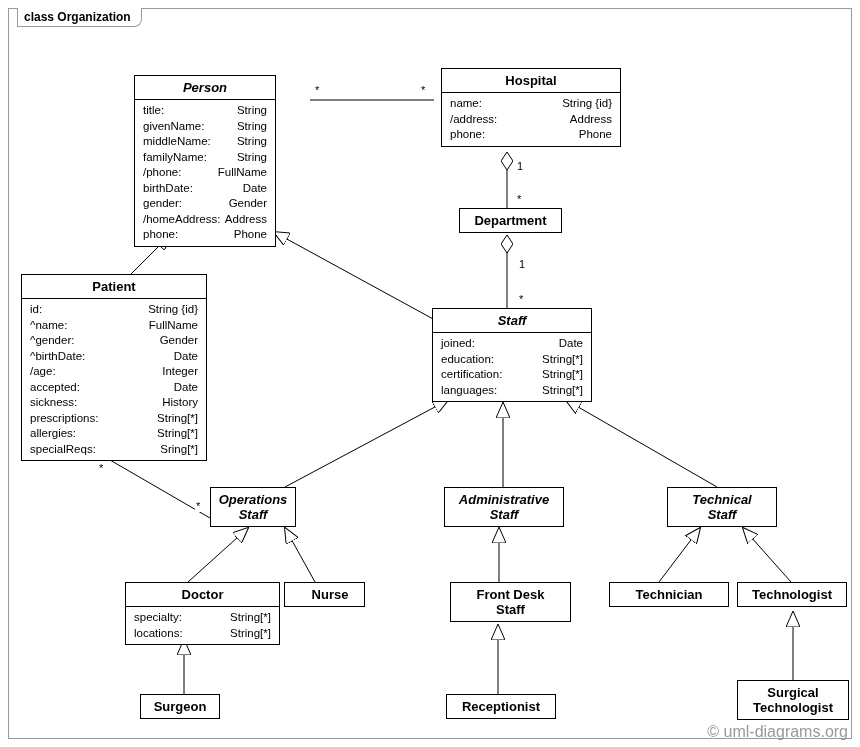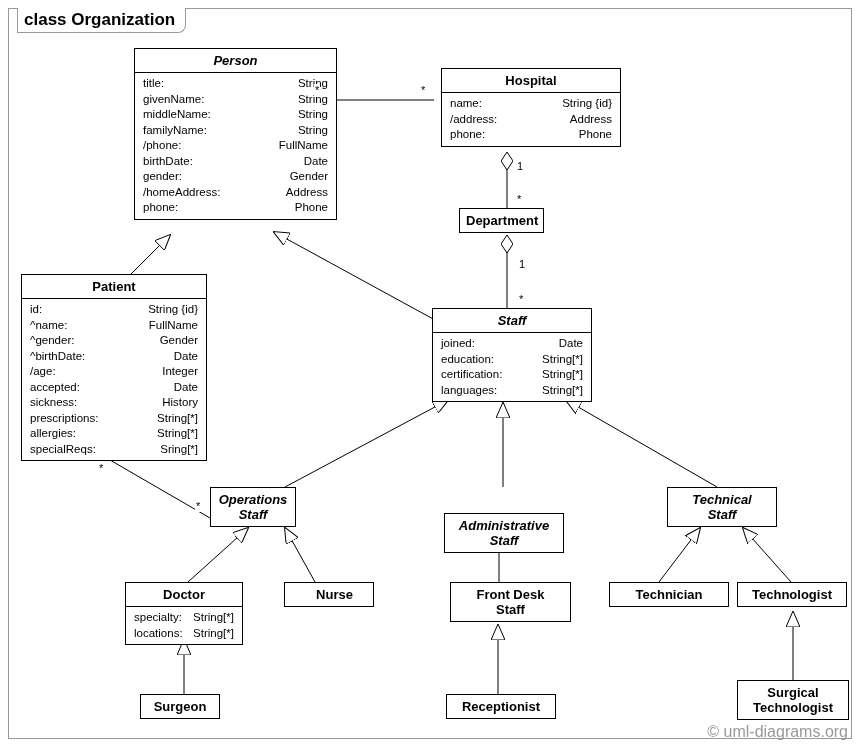--- a/index.html
+++ b/index.html
@@ -22,21 +22,21 @@
   }
   .frame-tab {
     position: absolute;
     left: 8px;
     top: -1px;
     background: white;
     border: 1px solid #999;
     border-top: none;
     border-bottom-right-radius: 8px;
     padding: 2px 10px 2px 6px;
-    font-size: 17px;
+    font-size: 12px;
     font-weight: bold;
   }
   .classbox {
     position: absolute;
     border: 1px solid #000;
     background: white;
     box-sizing: border-box;
   }
   .classbox .title {
     text-align: center;
@@ -130,21 +130,21 @@
 
   <line x1="184" y1="694" x2="184" y2="640" stroke="black" marker-end="url(#tri)"></line>
 
   <line x1="498" y1="694" x2="498" y2="625" stroke="black" marker-end="url(#tri)"></line>
 
   <line x1="793" y1="680" x2="793" y2="612" stroke="black" marker-end="url(#tri)"></line>
 
   <line x1="110" y1="460" x2="210" y2="518" stroke="black"></line>
 </svg>
 
-<div class="classbox" style="left:134px; top:48px; width:203px;">
+<div class="classbox" style="left:134px; top:75px; width:142px;">
   <div class="title">Person</div>
   <div class="attrs">
     <div class="row">
         <span class="k">title:</span>
         <span class="v">String</span>
       </div>
     <div class="row">
         <span class="k">givenName:</span>
         <span class="v">String</span>
       </div>
@@ -190,21 +190,21 @@
         <span class="k">/address:</span>
         <span class="v">Address</span>
       </div>
     <div class="row">
         <span class="k">phone:</span>
         <span class="v">Phone</span>
       </div>
   </div>
 </div>
 
-<div class="classbox" style="left:459px; top:208px; width:85px;">
+<div class="classbox" style="left:459px; top:208px; width:103px;">
   <div class="title concrete noline">Department</div>
 </div>
 
 <div class="classbox" style="left:21px; top:274px; width:186px;">
   <div class="title concrete">Patient</div>
   <div class="attrs">
     <div class="row">
         <span class="k">id:</span>
         <span class="v">String {id}</span>
       </div>
@@ -267,45 +267,45 @@
         <span class="v">String[*]</span>
       </div>
   </div>
 </div>
 
 <div class="classbox" style="left:210px; top:487px; width:86px;">
   <div class="title noline" style="white-space:pre-line;">Operations
 Staff</div>
 </div>
 
-<div class="classbox" style="left:444px; top:487px; width:120px;margin-top:26px;">
+<div class="classbox" style="left:444px; top:487px; width:120px;">
   <div class="title noline" style="white-space:pre-line;">Administrative
 Staff</div>
 </div>
 
 <div class="classbox" style="left:667px; top:487px; width:110px;">
   <div class="title noline" style="white-space:pre-line;">Technical
 Staff</div>
 </div>
 
-<div class="classbox" style="left:125px; top:582px; width:118px;">
+<div class="classbox" style="left:125px; top:582px; width:155px;">
   <div class="title concrete">Doctor</div>
   <div class="attrs">
     <div class="row">
         <span class="k">specialty:</span>
         <span class="v">String[*]</span>
       </div>
     <div class="row">
         <span class="k">locations:</span>
         <span class="v">String[*]</span>
       </div>
   </div>
 </div>
 
-<div class="classbox" style="left:284px; top:582px; width:90px;padding-left:11px;">
+<div class="classbox" style="left:284px; top:582px; width:81px;padding-left:11px;">
   <div class="title concrete noline">Nurse</div>
 </div>
 
 <div class="classbox" style="left:450px; top:582px; width:121px;">
   <div class="title concrete noline" style="white-space:pre-line;">Front Desk
 Staff</div>
 </div>
 
 <div class="classbox" style="left:609px; top:582px; width:120px;">
   <div class="title concrete noline">Technician</div>

